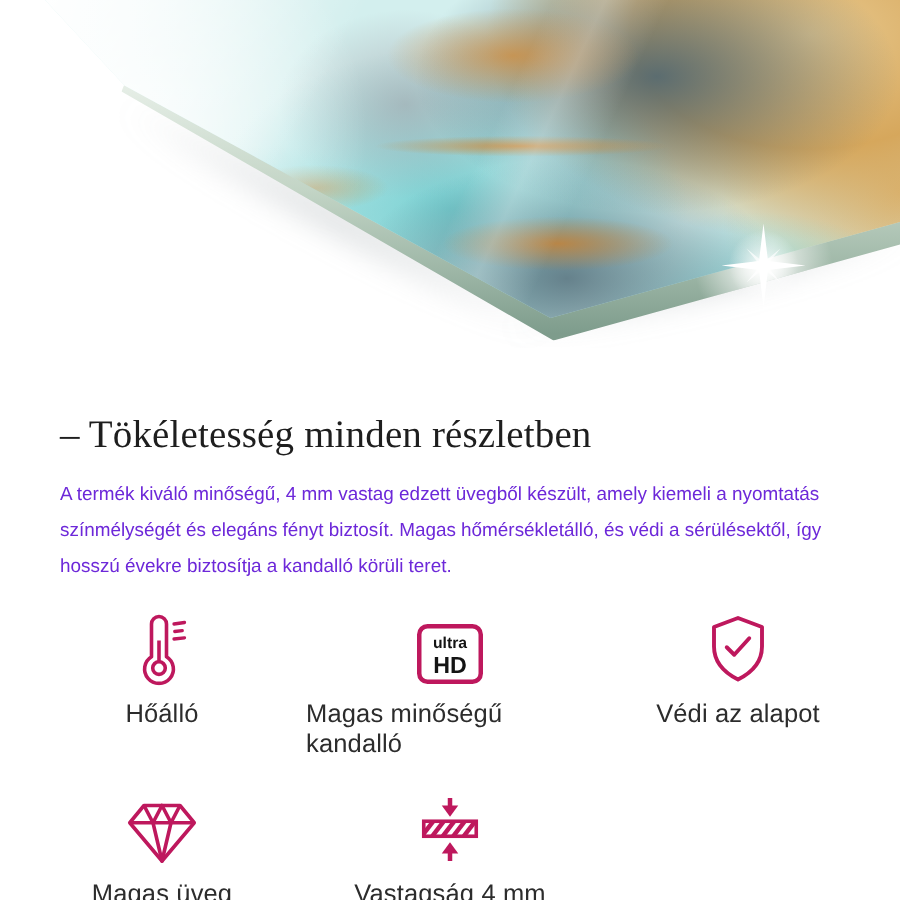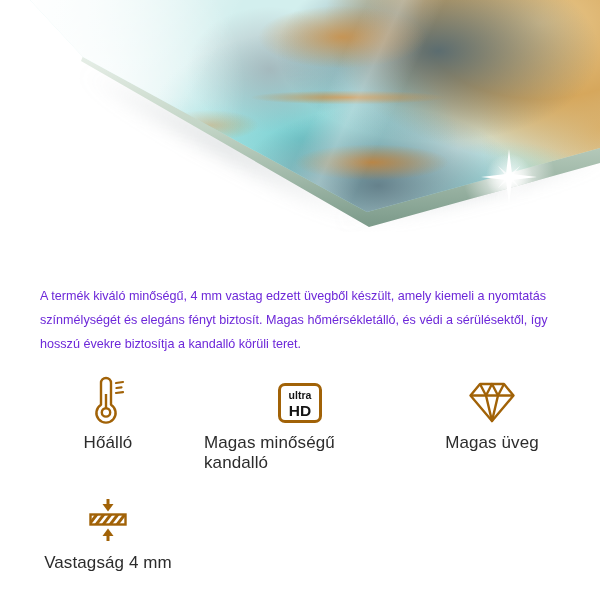--- a/index.html
+++ b/index.html
@@ -55,21 +55,21 @@
     letter-spacing: 0.1px;
   }
   .product-description {
     margin-top: 11px; width: 508px;
     font-size: 12.6px; line-height: 24.2px; color: #6d28d9;
   }
 
   
   .features { display: grid; grid-template-columns: 1fr 1fr 1fr; row-gap: 23px; padding: 0 12px; margin-top: 19px; }
   .feature { display: flex; flex-direction: column; align-items: center; }
-  .feature .iconbox { height: 48px; display: flex; align-items: flex-end; justify-content: center; color: #a16207; }
+  .feature .iconbox { height: 48px; display: flex; align-items: flex-end; justify-content: center; color: #be185d; }
   .feature-label { margin-top: 9px; font-size: 17px; color: #2c2c2c; letter-spacing: 0.1px; }
   .hd-text { font-family: "Liberation Sans", "DejaVu Sans", sans-serif; font-weight: 700; fill: #141414; }
 </style>
 </head>
 <body>
 
 <div>
 
   <div class="hero">
     <div class="panel-shadow left"></div>
@@ -81,20 +81,21 @@
         <path d="M30 2 L33 27 L58 30 L33 33 L30 58 L27 33 L2 30 L27 27 Z" fill="#ffffff"></path>
         <path d="M30 14 L31.5 28.5 L46 30 L31.5 31.5 L30 46 L28.5 31.5 L14 30 L28.5 28.5 Z" fill="#ffffff" opacity="0.7" transform="rotate(45 30 30)"></path>
         <circle cx="30" cy="30" r="3.2" fill="#ffffff"></circle>
       </svg>
     </div>
   </div>
 
   <div class="content">
     <h1 class="page-title">
       <br>
+      <span>– Tökéletesség minden részletben</span>
     </h1>
     <p class="product-description">A termék kiváló minőségű, 4 mm vastag edzett üvegből készült, amely kiemeli a nyomtatás színmélységét és elegáns fényt biztosít. Magas hőmérsékletálló, és védi a sérülésektől, így hosszú évekre biztosítja a kandalló körüli teret.</p>
   </div>
 
   <div class="features">
 
     <div class="feature">
       <div class="iconbox">
         <svg viewBox="0 0 38 48" width="38" height="48" fill="none" stroke="currentColor" stroke-width="2.4">
           <path d="M12 28.8 V7 a5 5 0 0 1 10 0 v21.8 a9.6 9.6 0 1 1 -10 0 Z" stroke-linejoin="round"></path>
@@ -114,20 +115,29 @@
       <div class="iconbox">
         <svg viewBox="0 0 46 42" width="46" height="42">
           <rect x="2.5" y="2.5" width="41" height="37" rx="5.5" fill="none" stroke="currentColor" stroke-width="3"></rect>
           <text class="hd-text" x="23" y="17" font-size="10.5" text-anchor="middle">ultra</text>
           <text class="hd-text" x="23" y="33.5" font-size="15.5" text-anchor="middle">HD</text>
         </svg>
       </div>
       <div class="feature-label">Magas minőségű kandalló</div>
     </div>
 
+    <div class="feature">
+      <div class="iconbox">
+        <svg viewBox="0 0 44 48" width="44" height="48" fill="none" stroke="currentColor" stroke-width="2.6" stroke-linejoin="round" stroke-linecap="round">
+          <path d="M22 3 L38 9 V22 C38 32.5 31 39.5 22 44 C13 39.5 6 32.5 6 22 V9 Z"></path>
+          <path d="M14.5 22.5 L19.5 27.5 L29.5 16.5"></path>
+        </svg>
+      </div>
+      <div class="feature-label">Védi az alapot</div>
+    </div>
 
     <div class="feature">
       <div class="iconbox">
         <svg viewBox="0 0 50 44" width="50" height="44" fill="none" stroke="currentColor" stroke-width="2.4" stroke-linejoin="round">
           <path d="M13 4 H37 L46.5 15.5 L25 41 L3.5 15.5 Z"></path>
           <path d="M13 4 L19 15.5 L25 4 L31 15.5 L37 4"></path>
           <path d="M3.5 15.5 H46.5"></path>
           <path d="M19 15.5 L25 41 L31 15.5"></path>
         </svg>
       </div>

